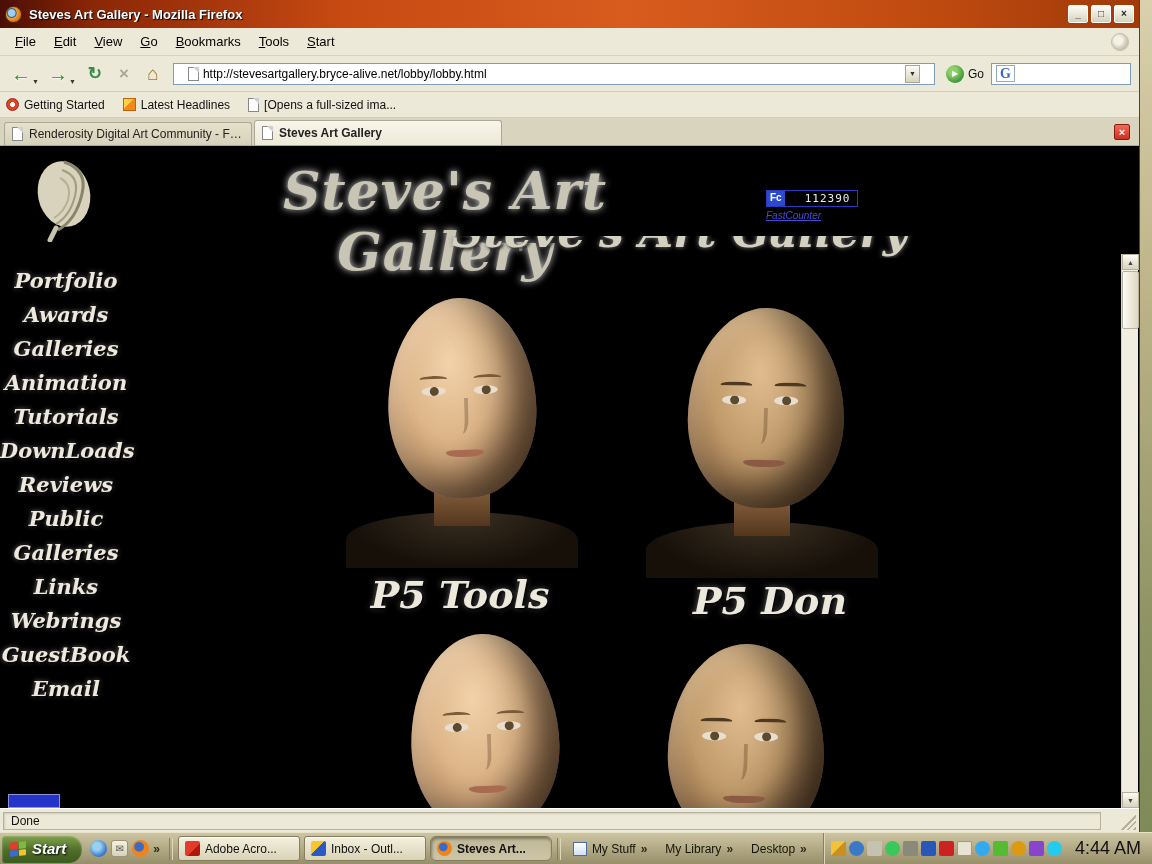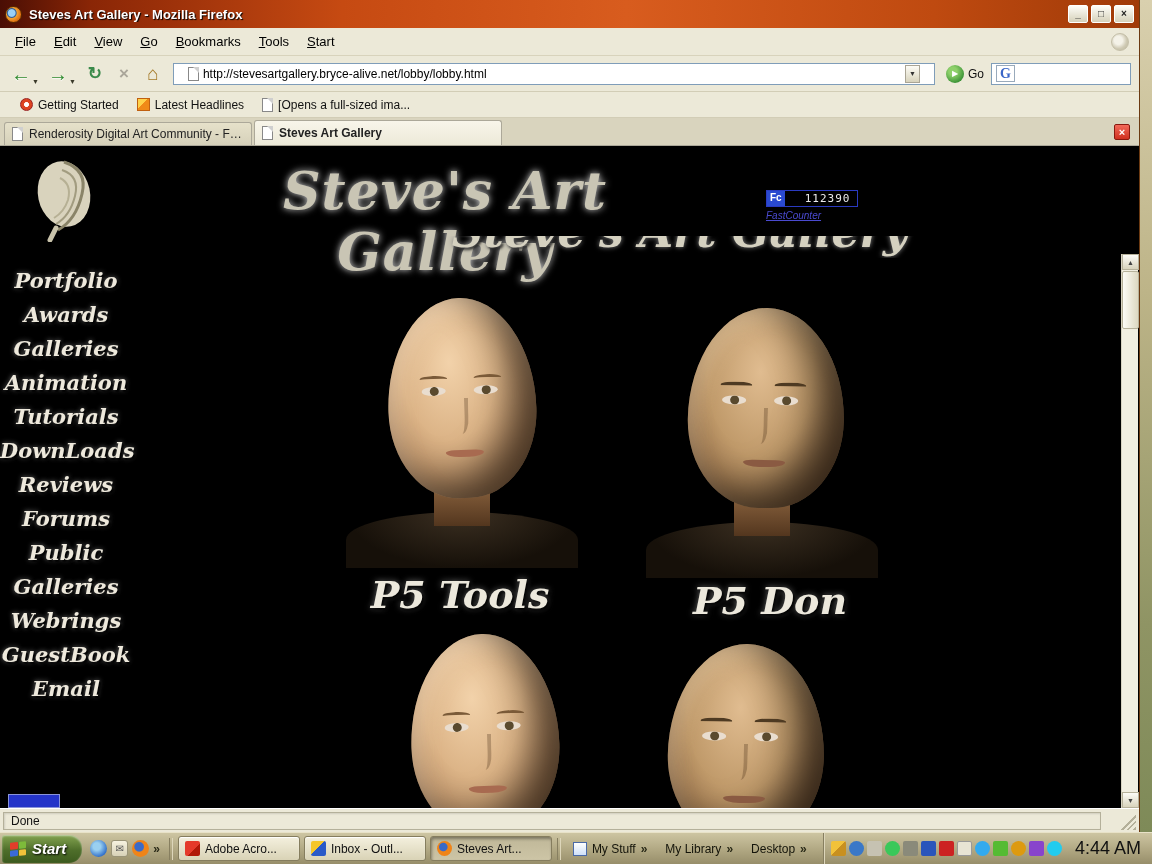--- a/index.html
+++ b/index.html
@@ -44,21 +44,21 @@
   .doc-icon { width:11px; height:14px; background:#fff; border:1px solid #888; position:relative; flex:0 0 auto; }
   .doc-icon::after { content:""; position:absolute; right:-1px; top:-1px; border:3px solid; border-color:#cfcfcf #cfcfcf transparent transparent; }
   #url-input { flex:1; border:none; outline:none; font-size:12px; margin-left:4px; color:#000; font-family:"Liberation Sans", sans-serif; background:transparent; }
   .url-drop { width:15px; height:18px; background:linear-gradient(#fdfcf6,#d8d3bc); border:1px solid #aaa595; font-size:7px; display:flex; align-items:center; justify-content:center; color:#333; }
   #go-group { display:flex; align-items:center; gap:4px; padding:0 4px; }
   .go-circle { width:18px; height:18px; border-radius:50%; background:radial-gradient(circle at 38% 35%, #8ed06a 0 25%, #2f8a2f 80%); color:#fff; font-size:8px; display:flex; align-items:center; justify-content:center; }
   #go-label { font-size:12px; color:#111; }
   #searchbox { width:140px; height:22px; background:#fff; border:1px solid #7f9db9; display:flex; align-items:center; padding:0 4px; gap:4px; }
   .g-logo { color:#3a66c8; font-weight:bold; font-size:14px; font-family:"Liberation Serif", serif; border:1px solid #9ab; padding:0 3px; line-height:15px; }
 
-  #bookmarksbar { height:26px; display:flex; align-items:center; gap:18px; padding:0 20px;
+  #bookmarksbar { height:26px; display:flex; align-items:center; gap:18px; padding:0 6px;
     background:#ece9d8; border-bottom:1px solid #d2cdb6; font-size:12px; }
   .bm-item { display:flex; align-items:center; gap:5px; color:#111; }
   .gs-icon { width:13px; height:13px; border-radius:50%; background:radial-gradient(circle at 50% 50%, #fff 0 28%, #d42 34% 100%); border:1px solid #922; }
   .lh-icon { width:13px; height:13px; background:linear-gradient(135deg,#ffd24a 0 45%,#f08a18 45%); border:1px solid #c06010; }
 
   #tabbar { height:28px; background:#d9d4be; border-bottom:1px solid #aca899; display:flex; align-items:flex-end; gap:2px; padding:3px 4px 0; position:relative; }
   .tab { width:248px; height:23px; background:linear-gradient(#e6e1ca,#d6d1ba); border:1px solid #aca899; border-bottom:none; border-radius:3px 3px 0 0;
     display:flex; align-items:center; gap:6px; padding:0 7px; font-size:12px; color:#222; }
   .tab.active { background:linear-gradient(#f8f5ea,#ece9d8); height:25px; font-weight:bold; }
   .tab-label { white-space:nowrap; overflow:hidden; text-overflow:ellipsis; }
@@ -132,21 +132,21 @@
   .win-flag i:nth-child(3){background:#3a6ad8;} .win-flag i:nth-child(4){background:#f2c23a;}
   #quick-launch { display:flex; align-items:center; gap:4px; padding:0 6px; }
   .ql-icon { width:17px; height:17px; border-radius:3px; }
   .ql-ie { border-radius:50%; background:radial-gradient(circle at 40% 38%, #9ad0f0 0 25%, #2a6ac8 75%); }
   .ql-mail { background:linear-gradient(#f6f2e0,#d8d2b8); border:1px solid #9a9478; color:#555; font-size:10px; display:flex; align-items:center; justify-content:center; }
   .ql-fx { border-radius:50%; background:radial-gradient(circle at 42% 40%, #3a6ac8 0 30%, #ef8418 38% 80%, #b05208 100%); }
   .chevron { font-size:12px; font-weight:bold; color:#2a2a18; }
   .grip { width:4px; height:22px; margin:0 3px; border-left:1px solid #877f60; border-right:1px solid #ddd6ba; }
   .task-btn { width:122px; height:25px; margin:0 2px; background:linear-gradient(#f4f0de,#d9d3b6); border:1px solid #857d5e; border-radius:3px;
     display:flex; align-items:center; gap:5px; padding:0 6px; font-size:12px; color:#111; box-shadow:inset 0 1px 1px #fff; }
-  .task-btn.active { background:linear-gradient(#bfb798,#cdc5a6); box-shadow:inset 1px 2px 3px rgba(0,0,0,.35); font-weight:normal; }
+  .task-btn.active { background:linear-gradient(#bfb798,#cdc5a6); box-shadow:inset 1px 2px 3px rgba(0,0,0,.35); font-weight:bold;border-radius:6px; }
   .task-btn .tlabel { white-space:nowrap; overflow:hidden; text-overflow:ellipsis; }
   .ticon { width:15px; height:15px; flex:0 0 auto; border-radius:2px; }
   .ticon-acrobat { background:linear-gradient(135deg,#e43a2a 0 60%,#b01808 60%); }
   .ticon-outlook { background:linear-gradient(135deg,#f6c62a 0 45%,#2a5ac8 45%); }
   .ticon-fx { border-radius:50%; background:radial-gradient(circle at 42% 40%, #3a6ac8 0 30%, #ef8418 38% 80%, #b05208 100%); }
   .tb-label { display:flex; align-items:center; gap:5px; padding:0 9px; font-size:12px; color:#14140a; white-space:nowrap; }
   .tb-icon { width:14px; height:14px; background:linear-gradient(#fff,#cfe0f8); border:1px solid #4a6aa8; }
   #tray { margin-left:auto; display:flex; align-items:center; gap:3px; height:32px; padding:0 7px; border-left:1px solid #877f60; box-shadow:inset 1px 0 0 #ddd6ba; }
   .tray-icon { width:15px; height:15px; border-radius:2px; }
   #clock { padding:0 11px 0 6px; font-size:18px; color:#111; white-space:nowrap; }
@@ -263,23 +263,23 @@
       </div>
 
       <div id="side-nav">
         <div class="side-link script">Portfolio</div>
         <div class="side-link script">Awards</div>
         <div class="side-link script">Galleries</div>
         <div class="side-link script">Animation</div>
         <div class="side-link script">Tutorials</div>
         <div class="side-link script">DownLoads</div>
         <div class="side-link script">Reviews</div>
-        <div class="side-link script">Forums</div>
         <div class="side-link script">Public</div>
         <div class="side-link script">Galleries</div>
+        <div class="side-link script">Links</div>
         <div class="side-link script">Webrings</div>
         <div class="side-link script">GuestBook</div>
         <div class="side-link script">Email</div>
       </div>
 
       <div class="figure judy" style="left:382px; top:152px;">
         <div class="shoulders"></div>
         <div class="neck"></div>
         <div class="head">
           <span class="brow l"></span>

